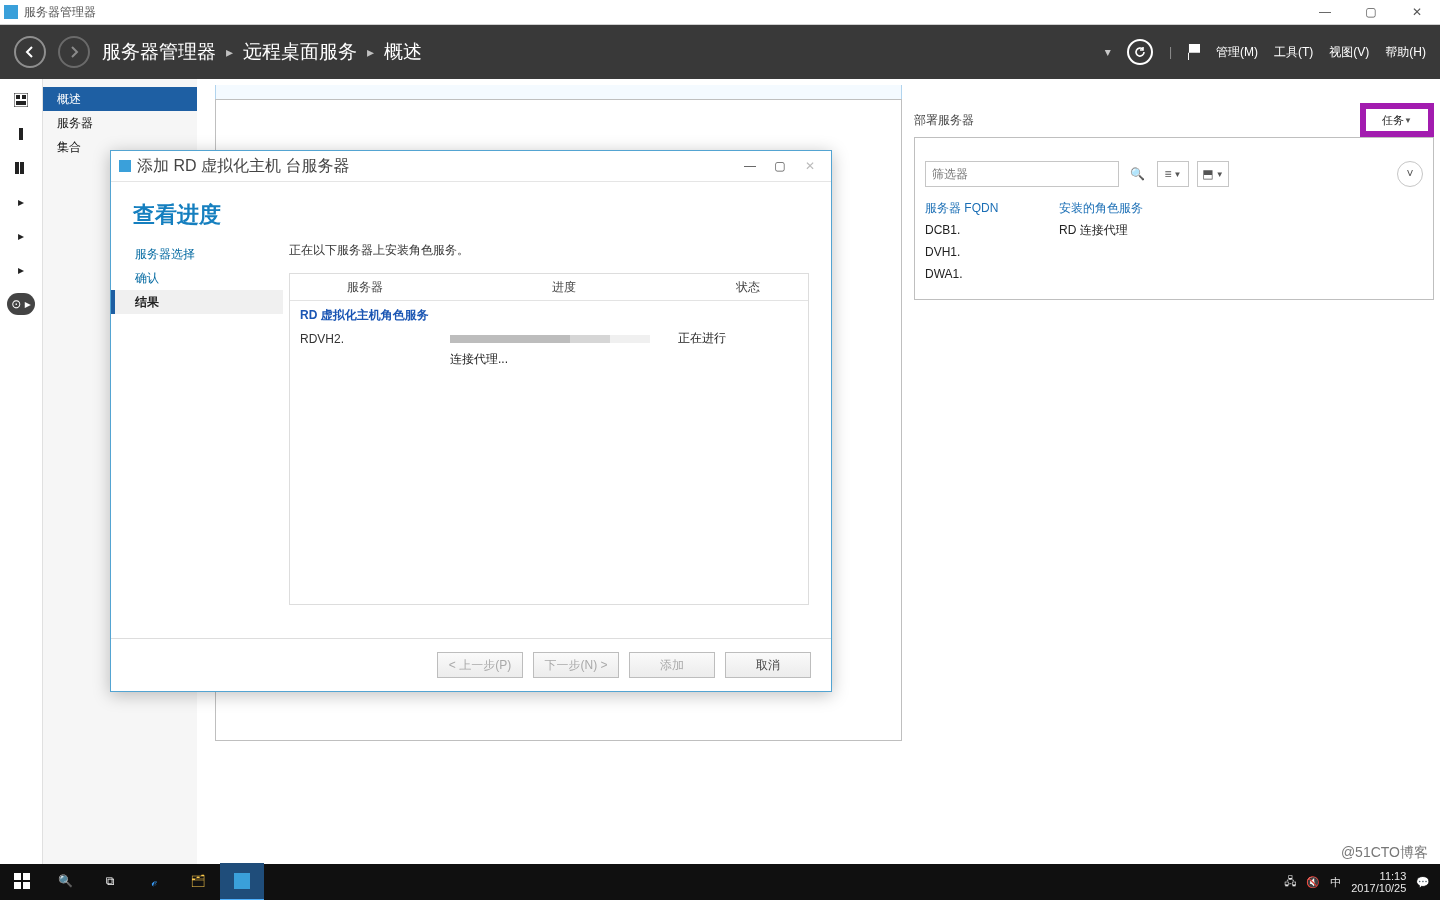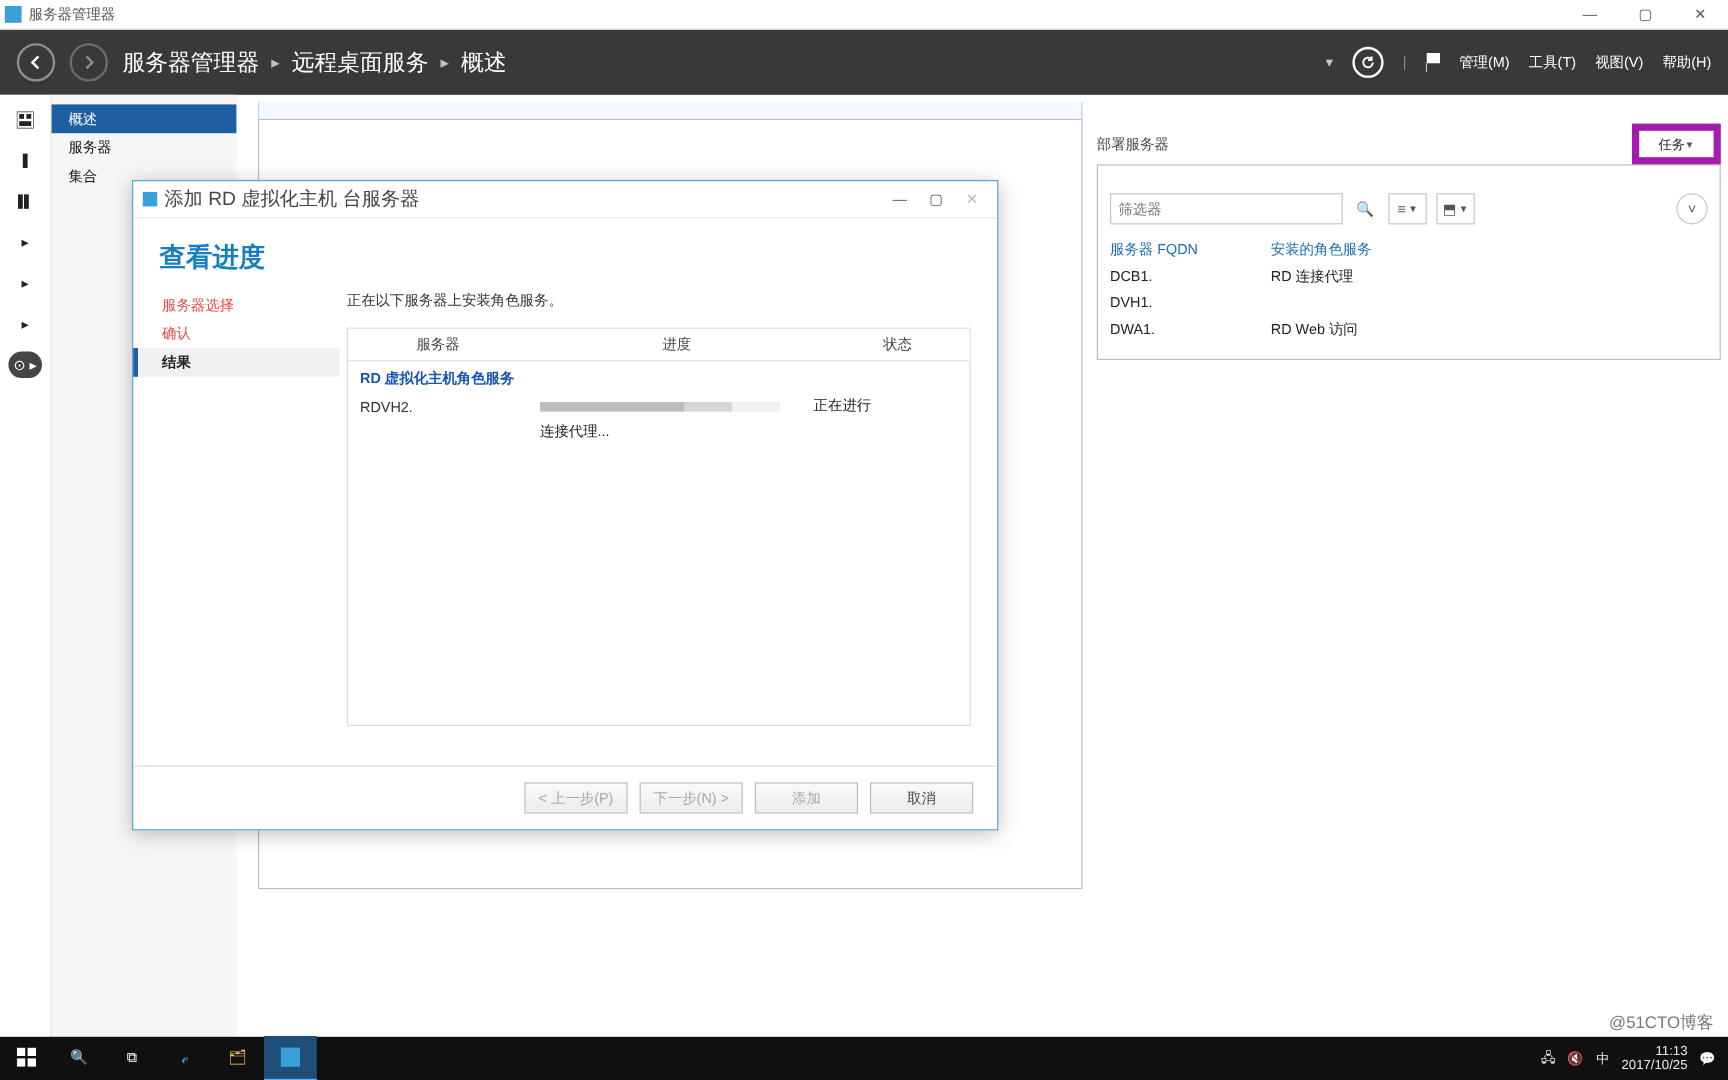--- a/index.html
+++ b/index.html
@@ -62,21 +62,21 @@
   .dlg-title{height:30px;display:flex;align-items:center;justify-content:space-between;padding:0 8px;border-bottom:1px solid #e5e5e5}
   .dlg-title-left{display:flex;align-items:center;gap:6px;color:#444;font-size:16px}
   .dlg-controls{display:flex;gap:4px}
   .dbtn{width:26px;height:20px;display:flex;align-items:center;justify-content:center;color:#555}
   .dlg-head{padding:18px 22px 8px}
   .dlg-head h1{margin:0;font-weight:700;color:#157fbf;font-size:22px}
   .dlg-body{display:flex;height:calc(100% - 30px - 66px - 52px)}
   .wiz-side{width:172px;padding-top:4px}
   .wiz-step{height:24px;display:flex;align-items:center;padding-left:24px;font-size:12px}
   .wiz-step.sel{background:#f0f0f0;border-left:4px solid var(--sel-blue);padding-left:20px;font-weight:600}
-  .wiz-step.disabled{color:#ef4444}
+  .wiz-step.disabled{color:#0369a1}
   .wiz-main{flex:1;padding:4px 22px 0 6px}
   .wiz-msg{font-size:12px;color:#333;margin-bottom:14px}
   .wiz-table{border:1px solid #ddd;height:330px}
   .wiz-th{display:flex;height:26px;align-items:center;background:#fff;border-bottom:1px solid #e3e3e3;font-size:12px;color:#444}
   .wiz-th div:nth-child(1){width:150px;text-align:center}
   .wiz-th div:nth-child(2){flex:1;text-align:center}
   .wiz-th div:nth-child(3){width:120px;text-align:center}
   .wiz-role{color:#1a55b3;font-weight:600;font-size:12px;padding:6px 10px 2px}
   .wiz-row{display:flex;align-items:center;padding:4px 10px;font-size:12px}
   .wiz-row .c1{width:150px;color:#333}
@@ -213,21 +213,20 @@
              </div>
              <div class="table-row">
                <span class="cell-a">DCB1.</span>
                <span class="cell-b">RD 连接代理</span>
              </div>
              <div class="table-row">
                <span class="cell-a">DVH1.</span>
              </div>
              <div class="table-row">
                <span class="cell-a">DWA1.</span>
-               <span class="cell-b">RD Web 访问</span>
              </div>
           </div>
         </div>
      </div>
   </div>
 </div>
 
 <div class="dialog">
   <div class="dlg-title">
     <div class="dlg-title-left">

